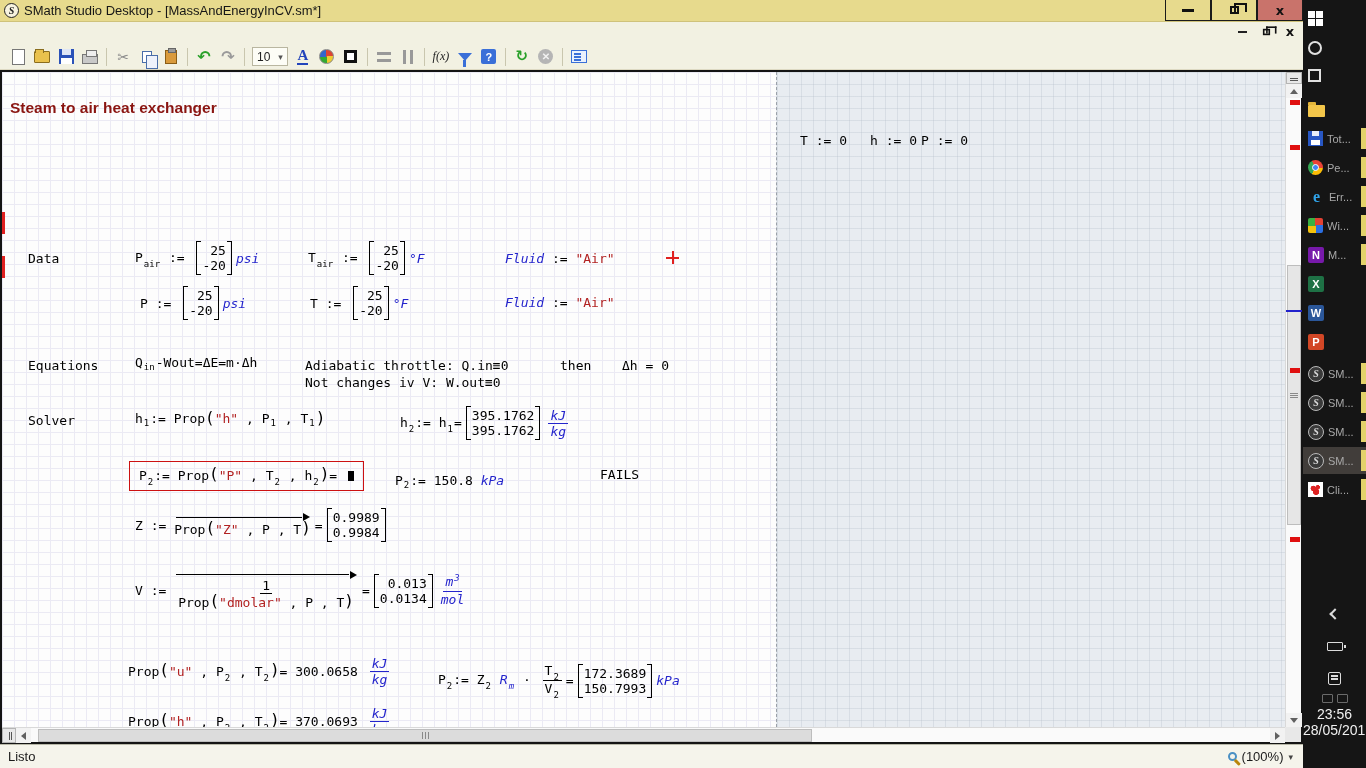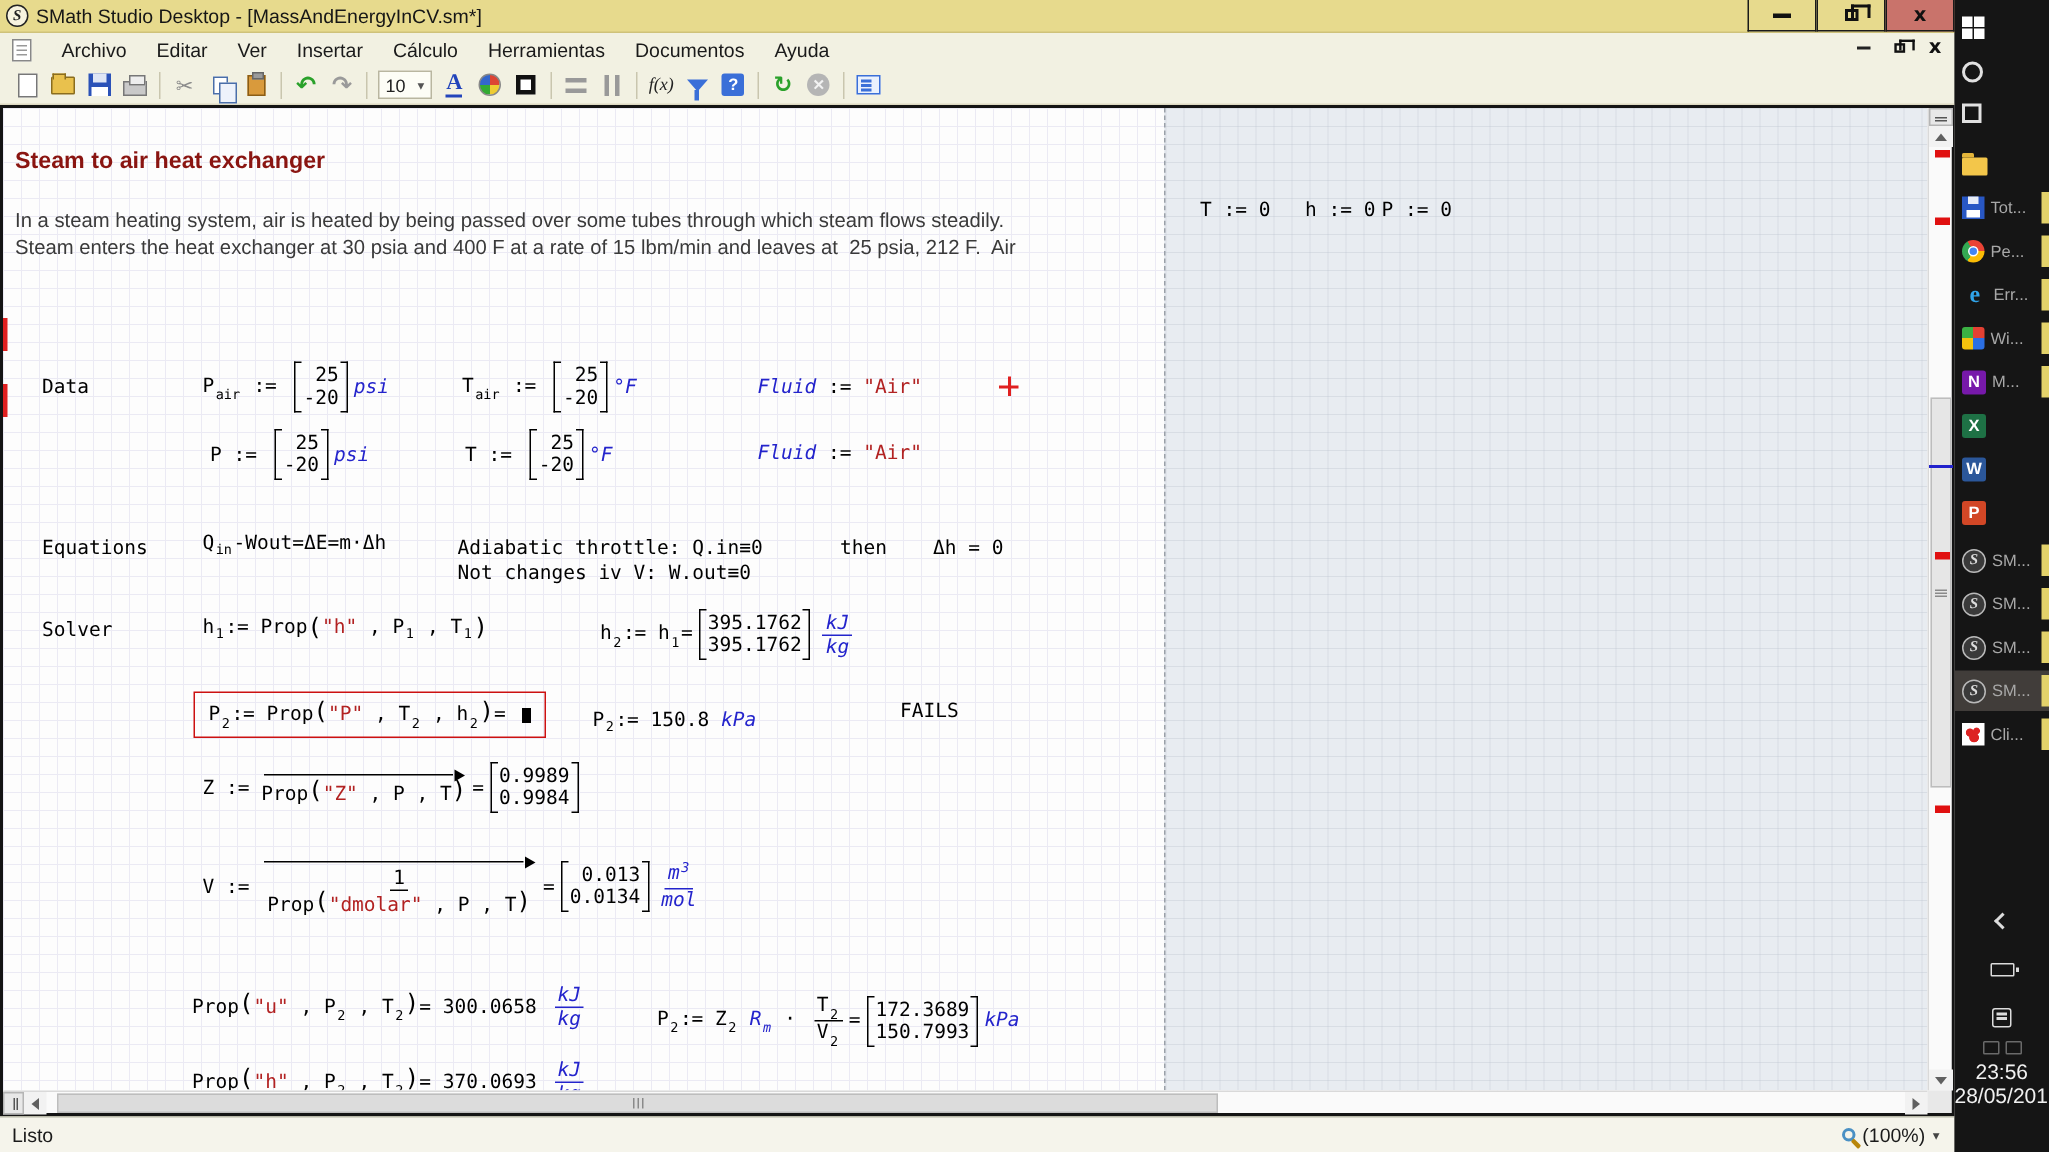--- a/index.html
+++ b/index.html
@@ -176,31 +176,20 @@
           </div>
         <div class="wbtn">
             <span class="glyph-restore"></span>
           </div>
         <div class="wbtn close">
             <span class="glyph-x">x</span>
           </div>
       </div>
     </div>
 
-    <div class="menubar">
-      <span class="doc-ico"></span>
-      <span class="menu-item">Archivo</span>
-      <span class="menu-item">Editar</span>
-      <span class="menu-item">Ver</span>
-      <span class="menu-item">Insertar</span>
-      <span class="menu-item">Cálculo</span>
-      <span class="menu-item">Herramientas</span>
-      <span class="menu-item">Documentos</span>
-      <span class="menu-item">Ayuda</span>
-    </div>
     <div class="mdibtns">
       <span class="mdib">
           <span style="width:9px;height:2px;background:#222"></span>
         </span>
       <span class="mdib">
           <span class="glyph-restore" style="transform:scale(.8)"></span>
         </span>
       <span class="mdib">
           <span class="glyph-x">x</span>
         </span>
@@ -278,22 +267,20 @@
       <span class="tbtn">
           <span class="ic-options"></span>
         </span>
     </div>
 
     <div class="canvas">
       <div class="pagearea">
         <div class="outpage"></div>
 
         <div class="heading" style="left:8px;top:27px">Steam to air heat exchanger</div>
-        <div class="ptext" style="left:8px;top:66px">In a steam heating system, air is heated by being passed over some tubes through which steam flows steadily.</div>
-        <div class="ptext" style="left:8px;top:84px">Steam enters the heat exchanger at 30 psia and 400 F at a rate of 15 lbm/min and leaves at  25 psia, 212 F.  Air</div>
 
         <div class="redtick" style="top:140px;height:22px"></div>
         <div class="redtick" style="top:184px;height:22px"></div>
 
         <div class="mr" style="left:26px;top:143px">Data</div>
         <div class="mr" style="left:133px;top:133px">
           <span><span>P</span><span class="sb">air</span><span> := </span></span>
           <span class="mat"><span>25</span><span>-20</span></span>
           <span class="unit">psi</span>
         </div>

